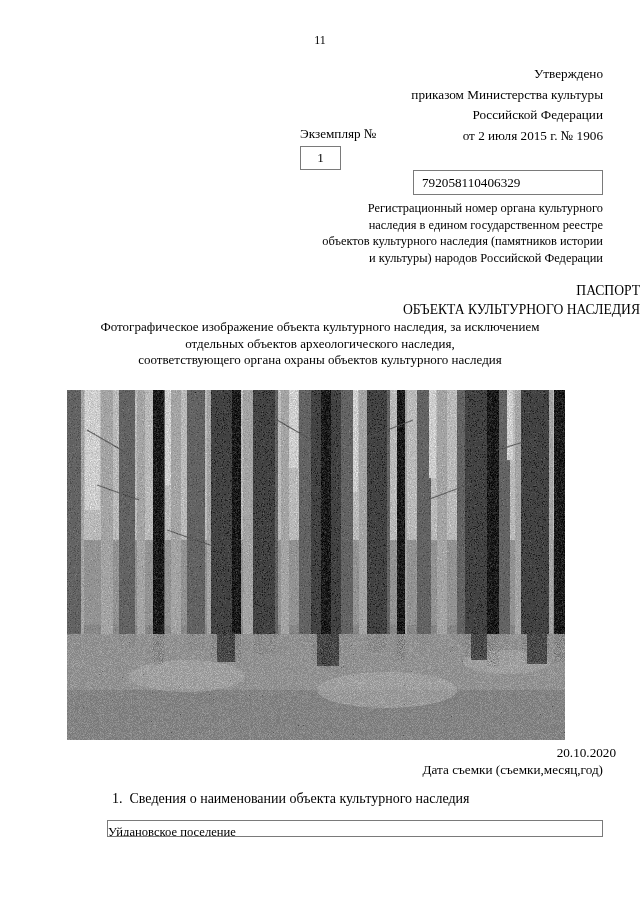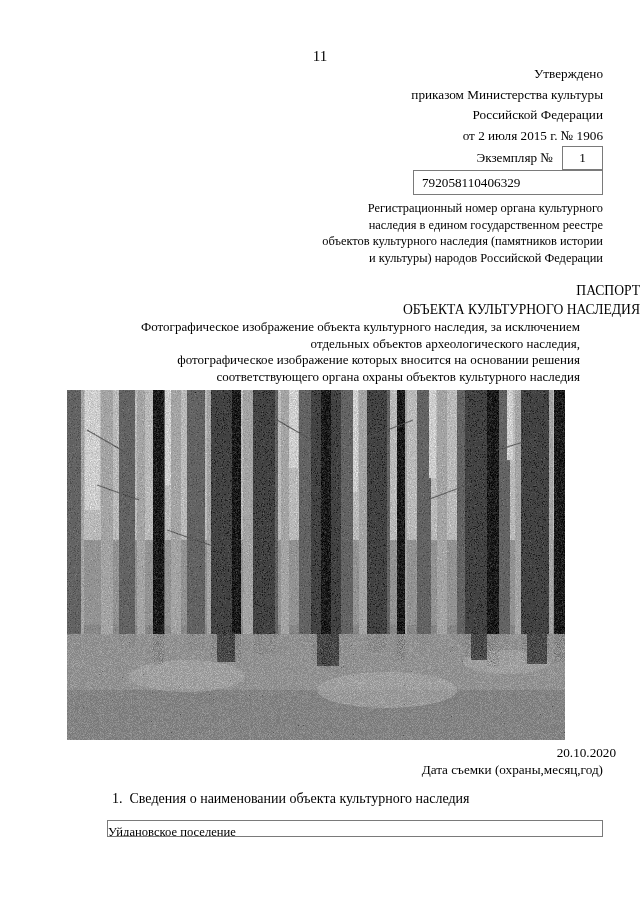--- a/index.html
+++ b/index.html
@@ -19,23 +19,22 @@
     overflow: hidden;
   }
 
   
   .page-number {
     position: absolute;
     top: 31px;
     left: 0;
     width: 640px;
     text-align: center;
-    font-size: 15px;
+    font-size: 12px;
     line-height: 18px;
-    margin-top: 16px;
   }
 
   
   .approval-block {
     position: absolute;
     top: 64px;
     left: 240px;
     width: 363px;
     text-align: right;
     font-size: 13.2px;
@@ -46,20 +45,21 @@
   
   .copy-row {
     position: absolute;
     top: 146px;
     left: 300px;
     width: 303px;
     height: 24px;
     display: flex;
     align-items: stretch;
     justify-content: flex-end;
+    flex-direction: column;
   }
   .copy-label {
     font-size: 13.2px;
     line-height: 24px;
     padding-right: 9px;
     white-space: nowrap;
   }
   .copy-box {
     width: 41px;
     border: 1px solid #7a7a7a;
@@ -106,21 +106,21 @@
     font-size: 13.6px;
     line-height: 18.5px;
   }
 
   
   .photo-note {
     position: absolute;
     top: 319px;
     left: 60px;
     width: 520px;
-    text-align: right;
+    text-align: center;
     font-size: 13px;
     line-height: 16.5px;
   }
 
   
   .photo {
     position: absolute;
     left: 67px;
     top: 390px;
     width: 498px;
@@ -205,21 +205,20 @@
   </div>
 
   <div class="passport-title">
     <div>ПАСПОРТ</div>
     <div>ОБЪЕКТА КУЛЬТУРНОГО НАСЛЕДИЯ</div>
   </div>
 
   <div class="photo-note">
     <div>Фотографическое изображение объекта культурного наследия, за исключением</div>
     <div>отдельных объектов археологического наследия,</div>
-    <div>фотографическое изображение которых вносится на основании решения</div>
     <div>соответствующего органа охраны объектов культурного наследия</div>
   </div>
 
   <div class="photo">
     <svg viewBox="0 0 498 350" preserveAspectRatio="none">
       <defs>
         <filter id="grain" x="0" y="0" width="100%" height="100%">
           <feTurbulence type="fractalNoise" baseFrequency="0.85" numOctaves="3" seed="7" result="n"></feTurbulence>
           <feColorMatrix in="n" type="saturate" values="0" result="g"></feColorMatrix>
           <feComponentTransfer in="g" result="hard">
@@ -335,21 +334,21 @@
           <rect x="150" y="244" width="18" height="28"></rect>
           <rect x="250" y="244" width="22" height="32"></rect>
           <rect x="404" y="244" width="16" height="26"></rect>
           <rect x="460" y="244" width="20" height="30"></rect>
         </g>
       </g>
     </svg>
   </div>
 
   <div class="photo-date">20.10.2020</div>
-  <div class="photo-date-label">Дата съемки (охраны,месяц,год)</div>
+  <div class="photo-date-label">Дата съемки (съемки,месяц,год)</div>
 
   <div class="section-heading">
     <span class="section-num">1.</span><span>Сведения о наименовании объекта культурного наследия</span>
   </div>
 
   <div class="name-box">Уйдановское поселение</div>
 
 </div>
 
 </body></html>

